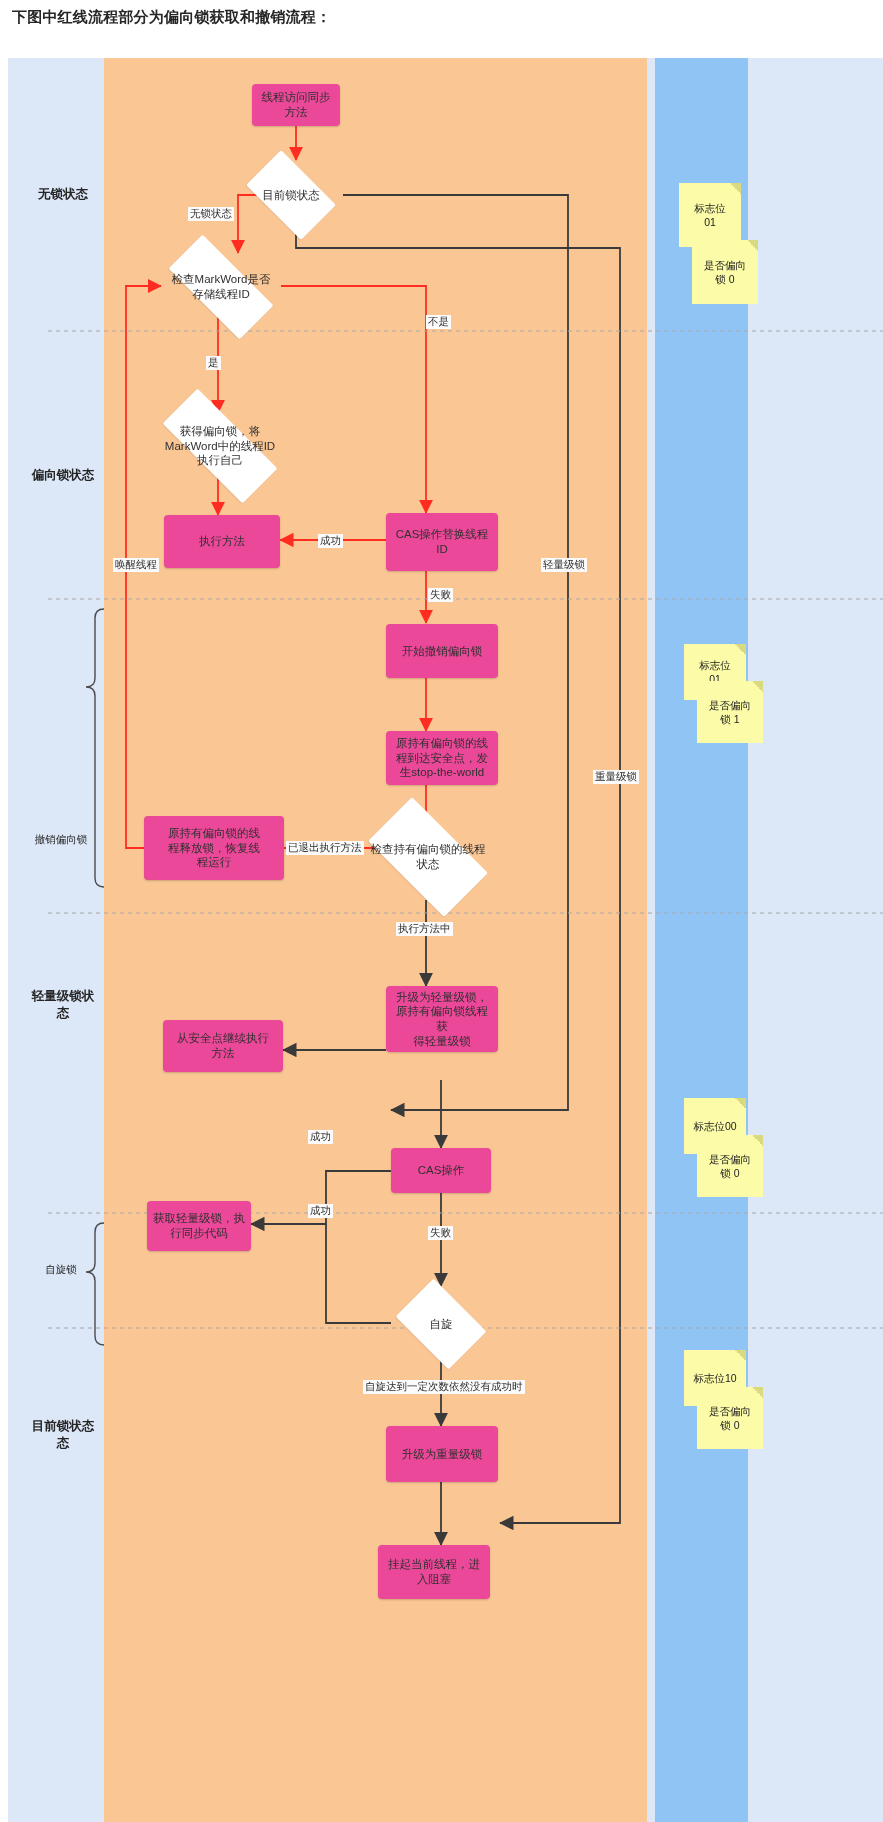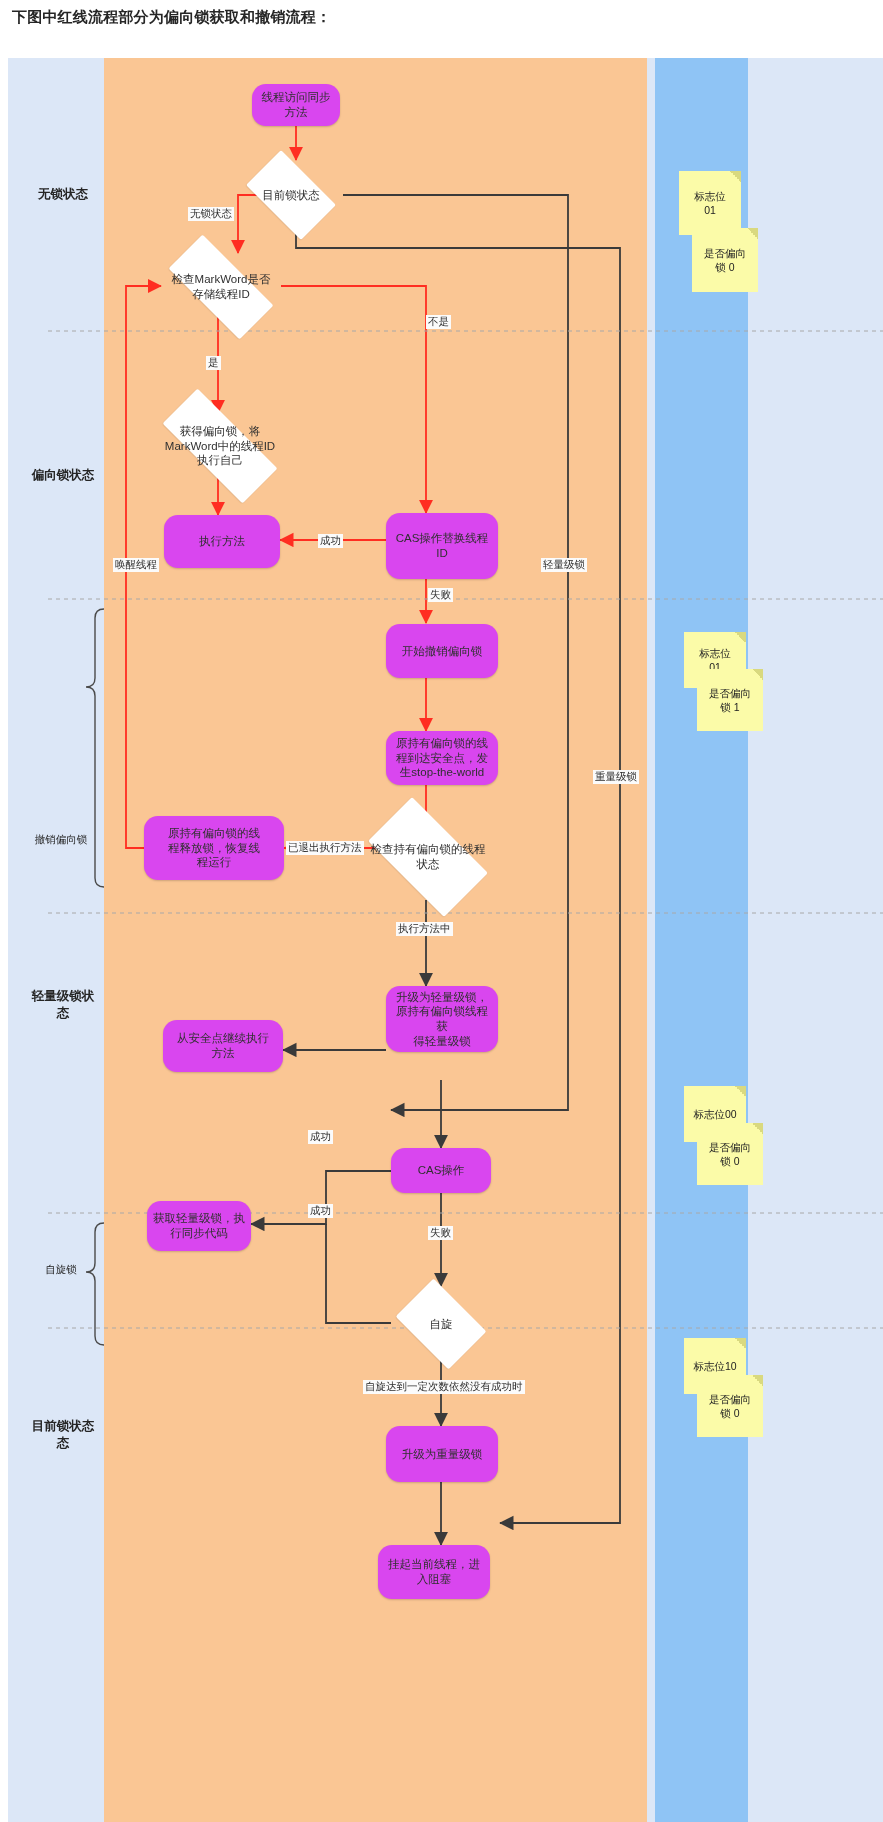--- a/index.html
+++ b/index.html
@@ -38,22 +38,22 @@
   }
   .band-blue {
     position: absolute;
     left: 647px; top: 0px;
     width: 93px; height: 1764px;
     background: #8fc4f5;
   }
   
   .node {
     position: absolute;
-    background: #d946ef;
-    border-radius: 14px;
+    background: #ec4899;
+    border-radius: 4px;
     box-shadow: 0 1px 2px rgba(0,0,0,0.18);
     display: flex;
     align-items: center;
     justify-content: center;
     text-align: center;
     font-size: 11.5px;
     line-height: 1.28;
     color: #303030;
     padding: 3px 5px;
     white-space: pre-line;
@@ -122,20 +122,21 @@
     font-size: 10.5px;
     color: #222;
     text-align: center;
     line-height: 1.35;
     display: flex;
     align-items: center;
     justify-content: center;
     white-space: pre-line;
     z-index: 5;
     padding: 2px;
+    margin-top: 12px;
   }
   .sticky .fold {
     position: absolute;
     right: 0; top: 0;
     width: 11px; height: 11px;
     background: linear-gradient(225deg, #d9d97f 50%, transparent 50%);
   }
 </style>
 </head>
 <body>
@@ -246,21 +247,21 @@
 
     <div class="diamond" style="left:132px; top:353px; width:160px; height:70px;">
       <div class="dshape"></div>
       <div class="dtext">获得偏向锁，将
 MarkWord中的线程ID
 执行自己</div>
     </div>
 
     <div class="node" style="left:156px; top:457px; width:116px; height:53px;">执行方法</div>
 
-    <div class="node" style="left:378px; top:455px; width:112px; height:66px;">CAS操作替换线程
+    <div class="node" style="left:378px; top:455px; width:112px; height:58px;">CAS操作替换线程
 ID</div>
 
     <div class="node" style="left:378px; top:566px; width:112px; height:54px;">开始撤销偏向锁</div>
 
     <div class="node" style="left:378px; top:673px; width:112px; height:54px;">原持有偏向锁的线
 程到达安全点，发
 生stop-the-world</div>
 
     <div class="diamond" style="left:344px; top:755px; width:152px; height:88px;">
       <div class="dshape"></div>

